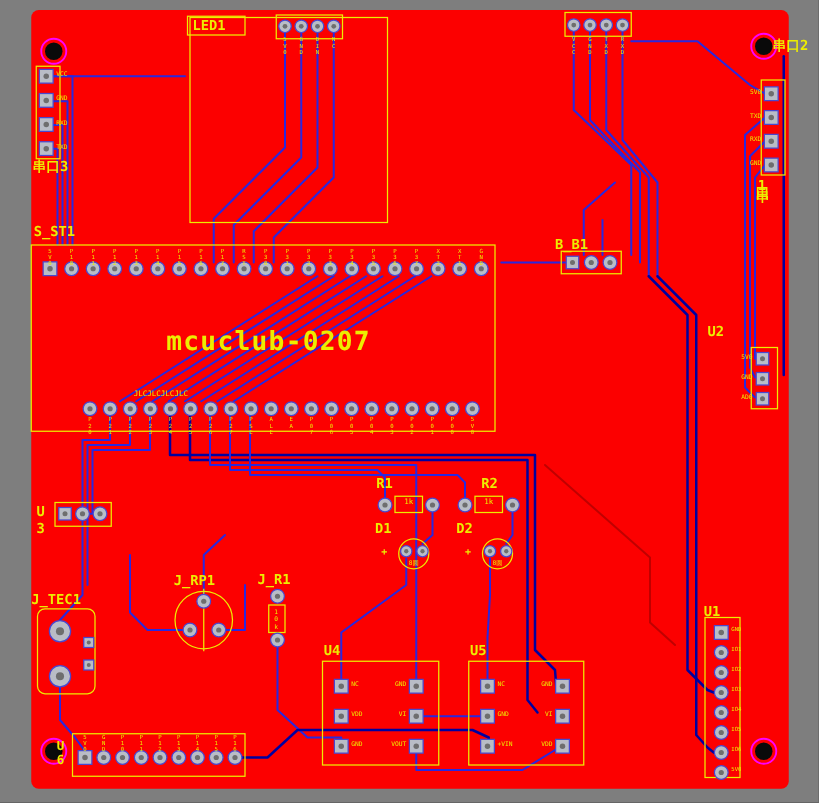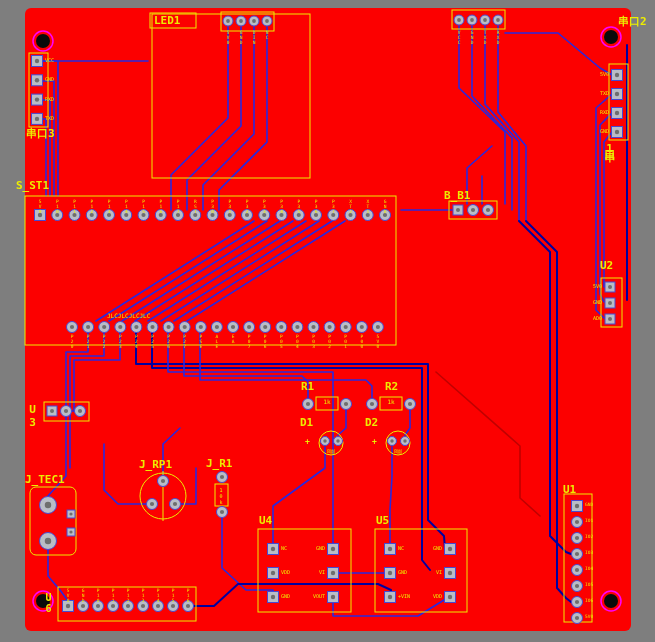--- a/index.html
+++ b/index.html
@@ -572,26 +572,27 @@
       </g>
       <g>
         <circle cx="611" cy="601" r="10" fill="none" stroke="#FF00FF" stroke-width="1.5"></circle>
           <circle cx="611" cy="601" r="7" fill="#0A0A0A"></circle>
       </g>
     </g>
   </svg>
 
   <div class="sk sk11" style="left:26px;top:128px">串口3</div>
   <div class="sk sk11" style="left:154px;top:15px">LED1</div>
-  <div class="sk sk11" style="left:618px;top:16px">串口2</div>
+  <div class="sk sk11" style="left:618px;top:31px">串口2</div>
   <div class="sk sk11 vt" style="left:604px;top:142px">串口1</div>
-  <div class="sk sk11" style="left:16px;top:180px">S_ST1</div>
+  <div class="sk sk11" style="left:27px;top:180px">S_ST1</div>
+  <div class="sk title" style="left:133px;top:263px">mcuclub-0207</div>
   <div class="sk sk6" style="left:107px;top:313px">JLCJLCJLCJLC</div>
   <div class="sk sk11" style="left:444px;top:190px">B_B1</div>
-  <div class="sk sk11" style="left:600px;top:260px">U2</div>
+  <div class="sk sk11" style="left:566px;top:260px">U2</div>
   <div class="sk sk11 vt" style="left:27px;top:403px">U3</div>
   <div class="sk sk11" style="left:301px;top:381px">R1</div>
   <div class="sk sk6 ctr" style="left:316px;top:399px;width:22px">1k</div>
   <div class="sk sk11" style="left:385px;top:381px">R2</div>
   <div class="sk sk6 ctr" style="left:380px;top:399px;width:22px">1k</div>
   <div class="sk sk11" style="left:300px;top:417px">D1</div>
   <div class="sk" style="left:305px;top:438px;font-size:8px;font-weight:bold">+</div>
   <div class="sk sk5 ctr" style="left:320px;top:449px;width:22px">8圆</div>
   <div class="sk sk11" style="left:365px;top:417px">D2</div>
   <div class="sk" style="left:372px;top:438px;font-size:8px;font-weight:bold">+</div>

